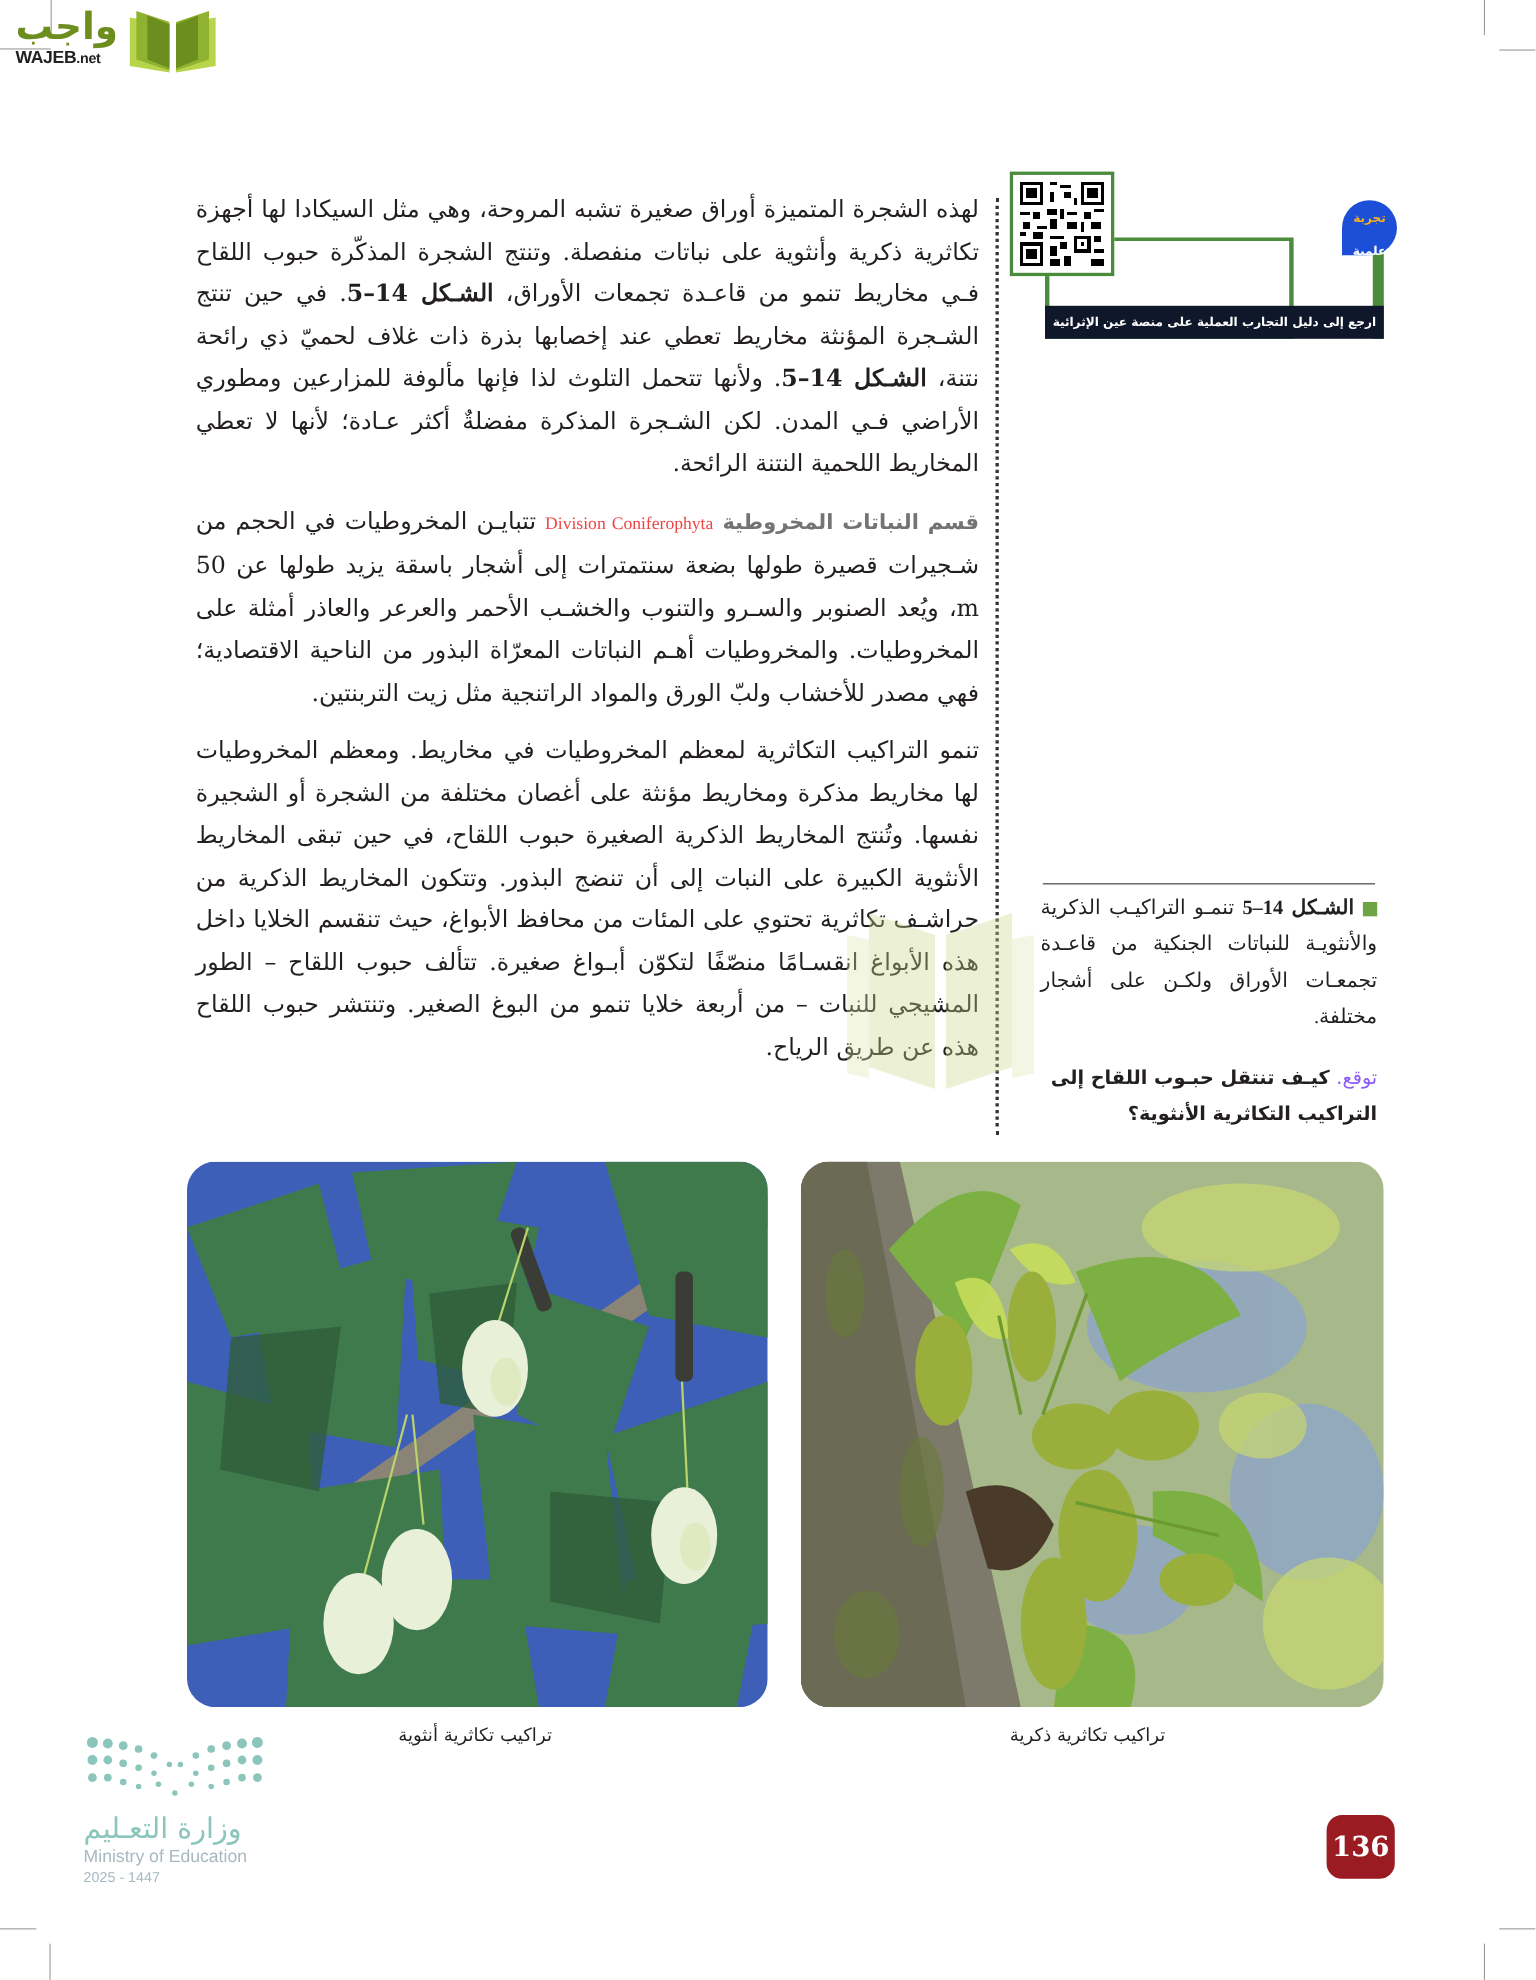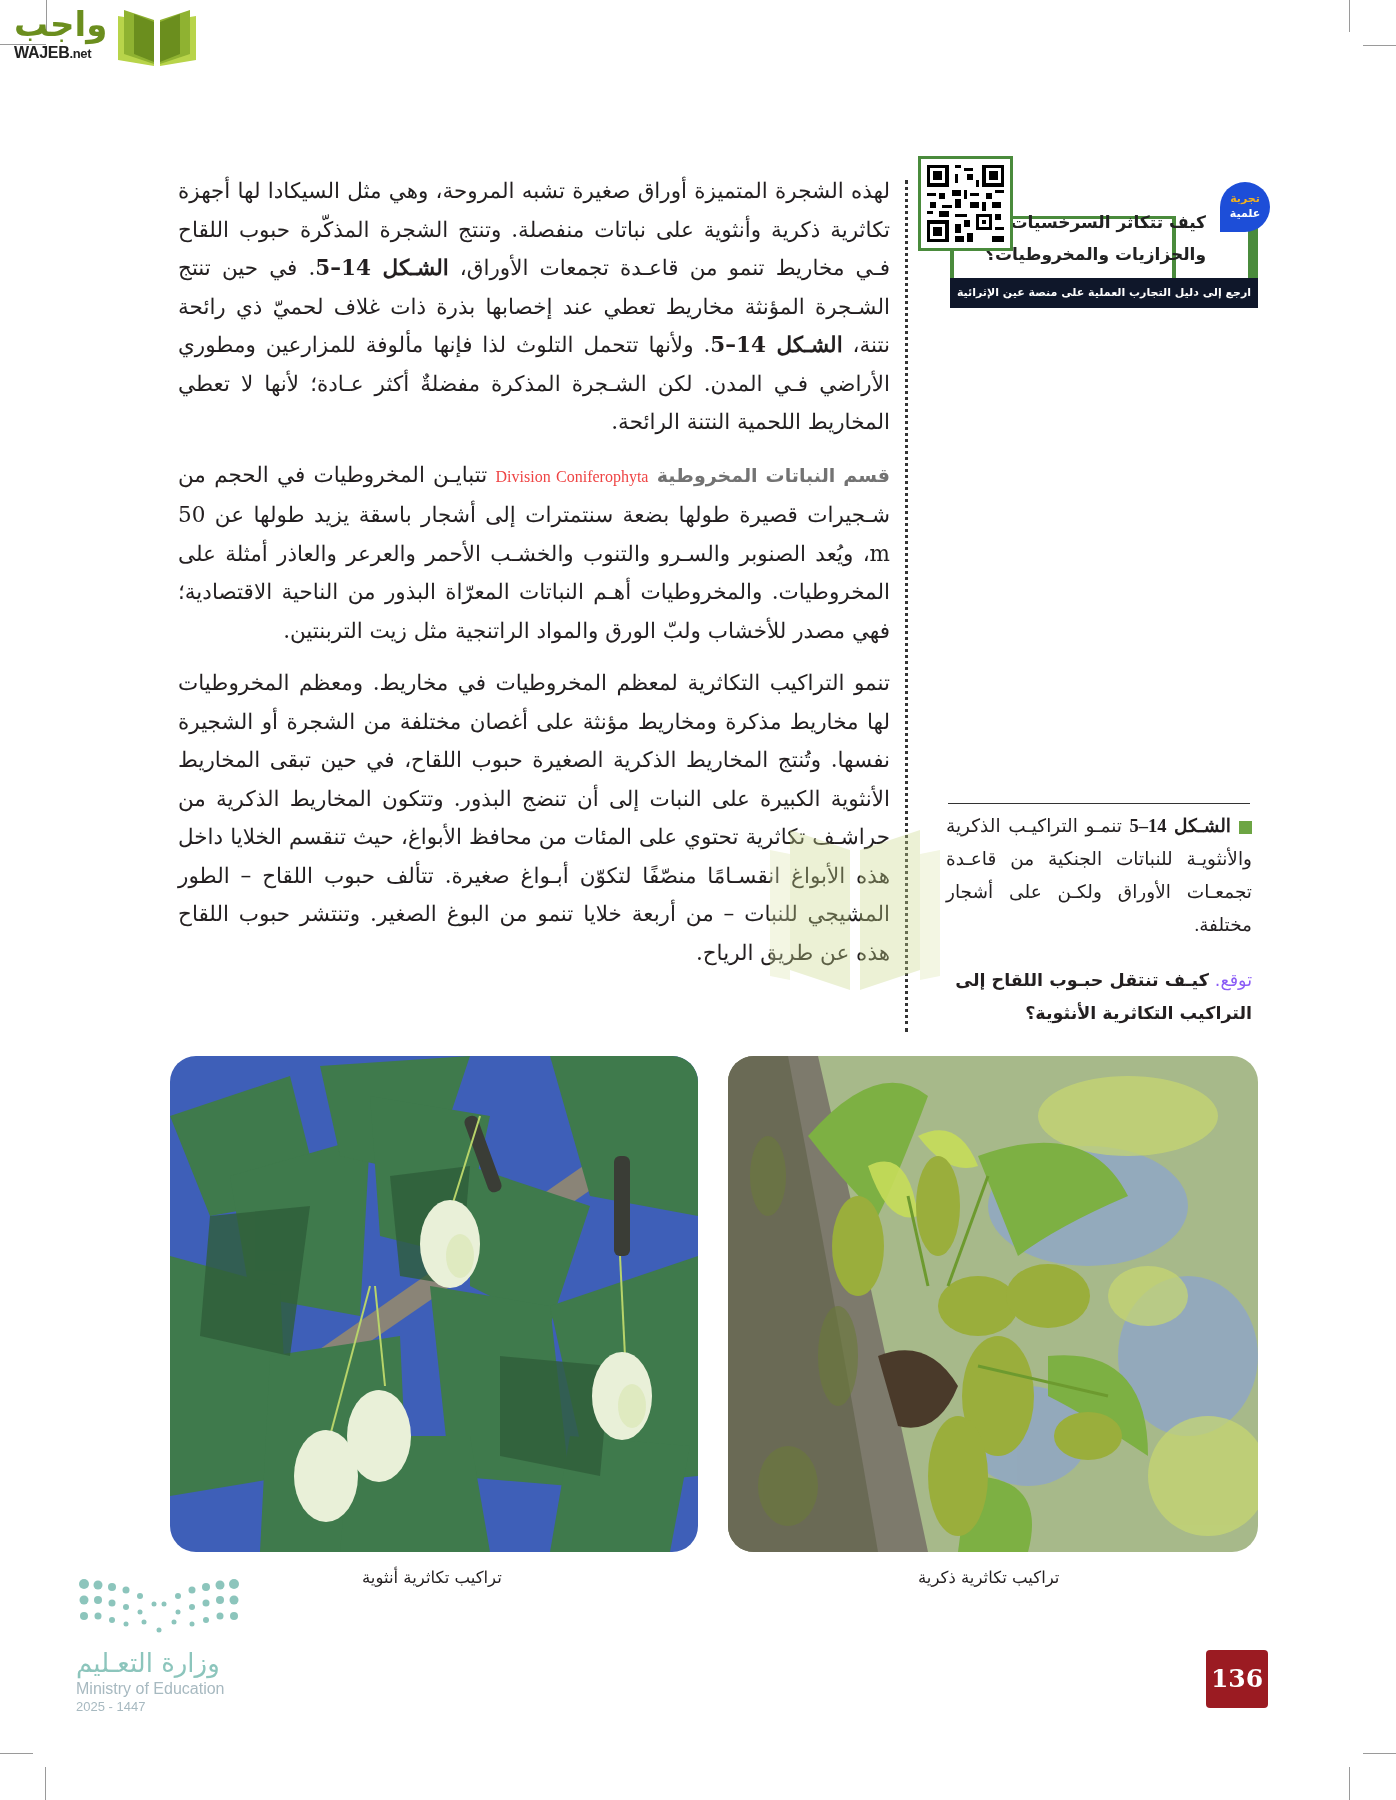--- a/index.html
+++ b/index.html
@@ -28,21 +28,21 @@
 
     
     .exp-box { position: absolute; left: 918px; top: 156px; width: 340px; height: 152px; }
     .qr { position: absolute; left: 0; top: 0; width: 95px; height: 95px; border: 3px solid #4a8b3c; background: #fff; padding: 6px; z-index: 3; }
     .qr svg { width: 100%; height: 100%; display: block; }
     .exp-frame { position: absolute; left: 32px; top: 60px; width: 226px; height: 92px; border: 4px solid #4a8b3c; border-top: 3px solid #4a8b3c; background: #fff; }
     .exp-title { position: absolute; right: 52px; top: 50px; width: 240px; direction: rtl; text-align: right; font-size: 17px; font-weight: bold; line-height: 32px; color: #222; z-index: 2; }
     .exp-bar { position: absolute; left: 32px; top: 122px; width: 308px; height: 30px; background: #0f172a; color: #fff; direction: rtl; font-size: 11px; font-weight: bold; line-height: 30px; text-align: center; white-space: nowrap; }
     .exp-badge { position: absolute; left: 302px; top: 26px; width: 50px; height: 50px; background: #1d4ed8; border-radius: 25px 25px 25px 0; direction: rtl; text-align: center; font-size: 11px; font-weight: bold; line-height: 15px; padding-top: 9px; }
     .exp-badge .b1 { color: #f2b11f; display: block; }
-    .exp-badge .b2 { color: #fff; display: block; }
+    .exp-badge .b2 { color: #fff; display: block; margin-top: 15px; }
     .exp-side { position: absolute; left: 330px; top: 56px; width: 10px; height: 96px; background: #4a8b3c; }
 
     
     .cap-rule { position: absolute; left: 948px; top: 803px; width: 302px; height: 1px; background: #333; }
     .cap-block { position: absolute; left: 946px; top: 810px; width: 306px; direction: rtl; text-align: justify; text-align-last: right; font-family: Liberation Serif, serif; font-size: 18.5px; line-height: 33px; color: #231f20; }
     .cap-sq { display: inline-block; width: 13px; height: 13px; background: #6da544; margin-left: 8px; vertical-align: middle; }
     .cap-fig { font-weight: bold; }
     .predict { position: absolute; left: 946px; top: 964px; width: 306px; direction: rtl; text-align: right; font-family: "DejaVu Sans", sans-serif; font-size: 17.5px; font-weight: bold; line-height: 33px; color: #231f20; }
     .predict-label { color: #8b5cf6; font-weight: normal; margin-left: 6px; }
 
@@ -55,21 +55,21 @@
 
     
     .wm { position: absolute; left: 640px; top: 830px; width: 320px; height: 160px; opacity: 0.35; pointer-events: none; }
 
     
     .moe { position: absolute; left: 74px; top: 1578px; width: 180px; height: 150px; }
     .moe-dots { width: 170px; height: 60px; display: block; }
     .moe-ar { direction: rtl; text-align: left; font-size: 26px; color: #8cc5bc; line-height: 34px; margin-top: 8px; padding-left: 2px; letter-spacing: 1px; }
     .moe-en { font-family: "Liberation Sans", sans-serif; font-size: 16px; color: #a7b9c0; line-height: 18px; padding-left: 2px; }
     .moe-yr { font-family: "Liberation Sans", sans-serif; font-size: 13px; color: #a7b9c0; line-height: 18px; padding-left: 2px; }
-    .page-num { position: absolute; left: 1206px; top: 1650px; width: 62px; height: 58px; background: #9b1b22; border-radius: 4px; color: #fff; font-family: "DejaVu Serif", serif; font-weight: bold; font-size: 25px; text-align: center; line-height: 58px; }
+    .page-num { position: absolute; left: 1206px; top: 1650px; width: 62px; height: 58px; background: #9b1b22; border-radius: 14px; color: #fff; font-family: "DejaVu Serif", serif; font-weight: bold; font-size: 25px; text-align: center; line-height: 58px; }
   </style>
 </head>
 <body>
 
 <div class="crop" style="left:0;top:44px;width:46px;height:1px;"></div>
 <div class="crop" style="left:46px;top:0;width:1px;height:32px;"></div>
 <div class="crop" style="left:1349px;top:0;width:1px;height:32px;"></div>
 <div class="crop" style="left:1363px;top:45px;width:33px;height:1px;"></div>
 <div class="crop" style="left:0;top:1753px;width:33px;height:1px;"></div>
 <div class="crop" style="left:45px;top:1767px;width:1px;height:33px;"></div>
@@ -85,21 +85,20 @@
     <path d="M8 2 L38 12 L38 56 L8 46 Z" fill="#8fb231"></path>
     <path d="M74 2 L44 12 L44 56 L74 46 Z" fill="#8fb231"></path>
     <path d="M18 6 L38 14 L38 54 L18 46 Z" fill="#6b8e1e"></path>
     <path d="M64 6 L44 14 L44 54 L64 46 Z" fill="#6b8e1e"></path>
   </svg>
 </div>
 
 <div class="exp-box">
   <div class="exp-frame"></div>
   <div class="exp-side"></div>
-  <div class="exp-title">كيف تتكاثر السرخسيات والحزازيات والمخروطيات؟</div>
   <div class="exp-bar">ارجع إلى دليل التجارب العملية على منصة عين الإثرائية</div>
   <div class="exp-badge">
     <span class="b1">تجربة</span>
     <span class="b2">علمية</span>
   </div>
   <div class="qr">
     <svg viewBox="0 0 25 25" shape-rendering="crispEdges">
       <rect width="25" height="25" fill="#fff"></rect>
       <g fill="#000">
         <rect x="0" y="0" width="7" height="7"></rect>

